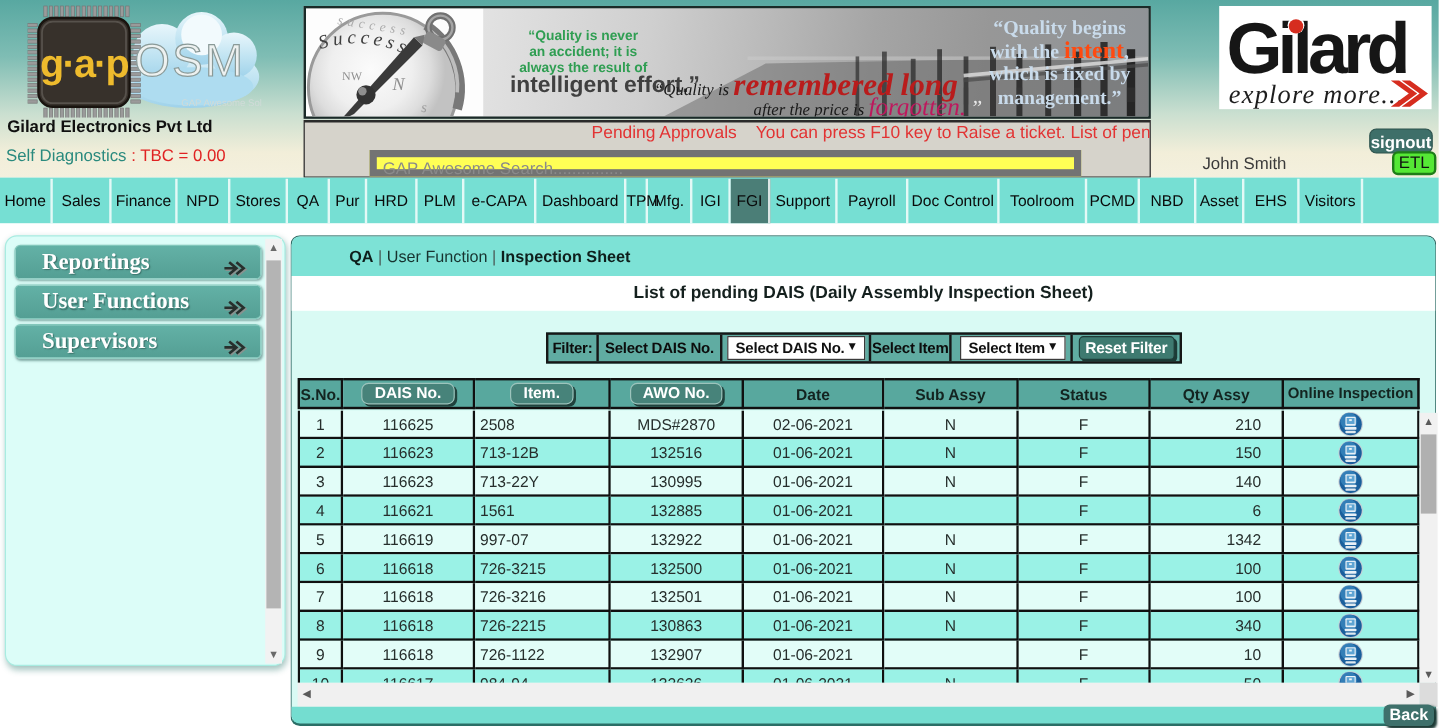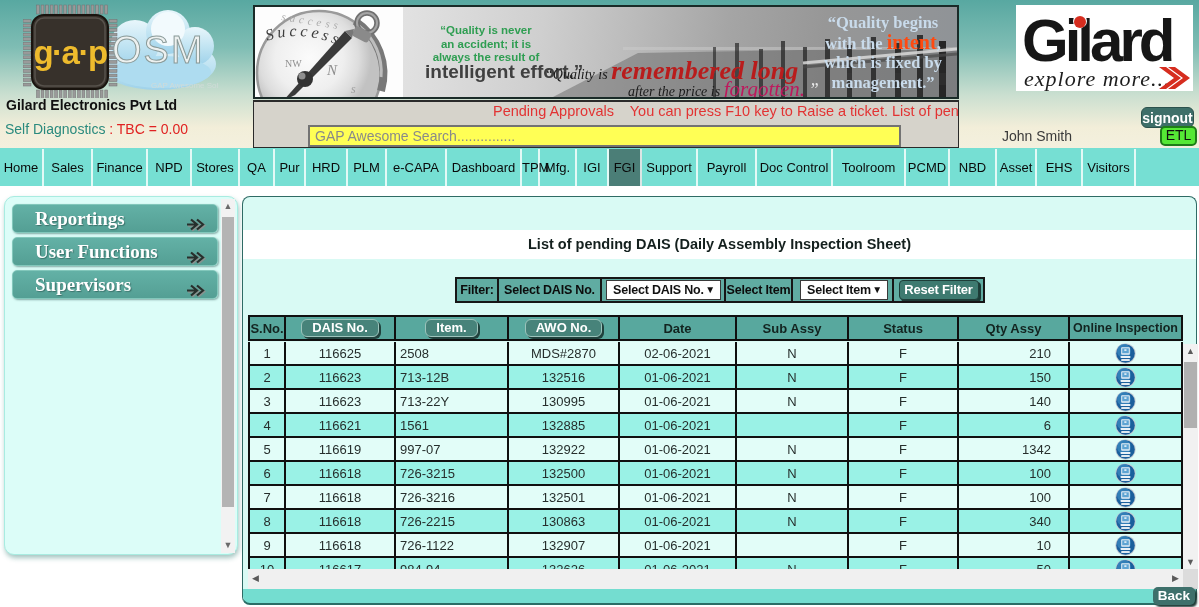--- a/index.html
+++ b/index.html
@@ -12,21 +12,21 @@
   background:linear-gradient(#58a8a1 0%, #7fbdb4 32%, #cadfd0 64%, #f2eed9 86%, #f4f0de 100%); }
 #company { left:6px; top:97px; font-size:14px; font-weight:bold; color:#101010; }
 #diag { left:5px; top:121px; font-size:14px; }
 #diag .t { color:#2a8a7e; } #diag .r { color:#e02222; }
 
 
 #banner { left:253px; top:5px; width:706px; height:94px; border:2px solid #1a2b28; background:#cfcfcf; overflow:hidden; }
 #topstrip { left:253px; top:100px; width:706px; height:48px; background:#d6d3cb; border:1px solid #2a2a2a; border-top:2px solid #2a2a2a; }
 #marquee { left:253px; top:101px; width:705px; height:21px;
   color:#e23333; font-size:14.5px; line-height:20px; white-space:nowrap; overflow:hidden; }
-#search { left:308px; top:125px; width:593px; height:22px; background:#ffff55; border:2px solid #737373;
+#search { left:308px; top:125px; width:593px; height:22px; background:#ffff55; border:6px solid #737373;
   color:#8a8a8a; font-size:14px; line-height:18px; padding-left:5px; }
 
 
 #glogo { left:1016px; top:5px; width:177px; height:86px; background:#ffffff; }
 #signout { left:1141px; top:107px; width:53px; height:21px; background:#3e6f69; border-radius:6px;
   color:#fff; font-weight:bold; font-size:14px; text-align:center; line-height:20px; border:1px solid #2c524d; }
 #user { left:1002px; top:128px; font-size:14px; color:#3a3a3a; }
 #etl { left:1160px; top:126px; width:37px; height:20px; background:#55e835; border:2px solid #1e7d18;
   border-radius:5px; color:#101010; font-size:14px; text-align:center; line-height:15px; }
 
@@ -334,20 +334,21 @@
             <path d="M12 2.5 l6 5 l-6 5"></path>
           </g>
         </svg></span></div>
   <div id="sscroll">
       <div class="thumb"></div>
     <div class="scar" style="top:0">▲</div>
     <div class="scar" style="bottom:0">▼</div>
   </div>
 </div>
 <div id="content" class="abs">
+  <div id="crumb" class="abs"><b>QA</b> <span style="color:#4a5a57">|</span> User Function <span style="color:#4a5a57">|</span> <b>Inspection Sheet</b></div>
   <div id="titlebar" class="abs">List of pending DAIS (Daily Assembly Inspection Sheet)</div>
   <div id="filter" class="abs">
     <div class="fc" style="width:42px">Filter:</div>
     <div class="fc" style="width:103px">Select DAIS No.</div>
     <div class="fc" style="width:124px">
         <div class="dd" style="margin-left:4px; width:115px">Select DAIS No.<span class="ar">▼</span></div>
       </div>
     <div class="fc" style="width:67px">Select Item</div>
     <div class="fc" style="width:101px">
         <div class="dd" style="margin-left:7px; width:88px">Select Item<span class="ar">▼</span></div>

